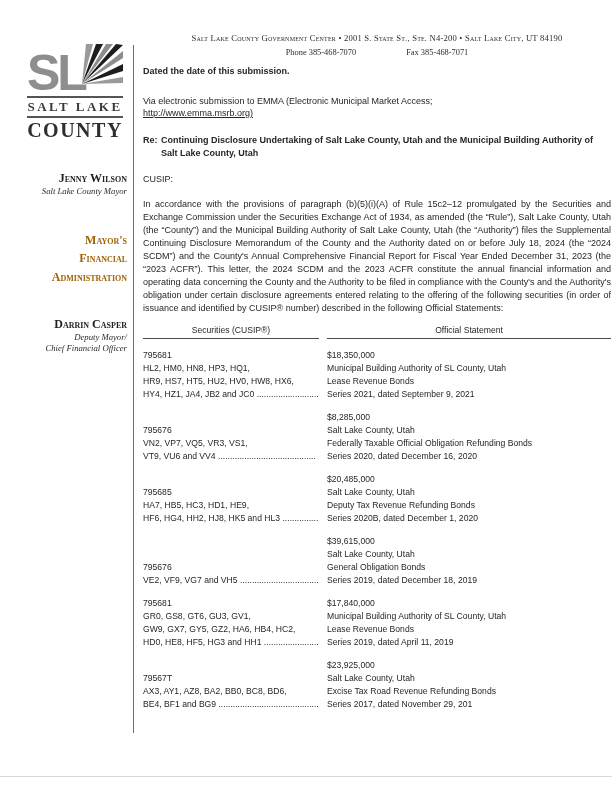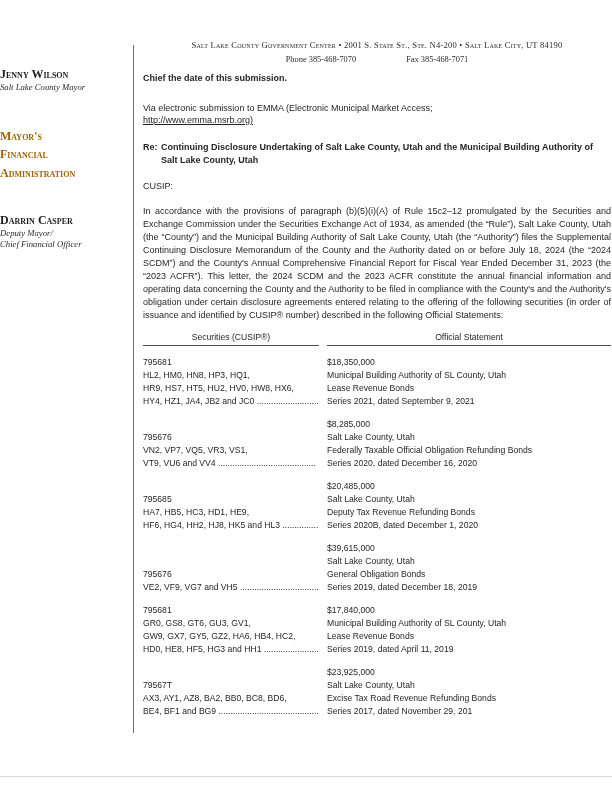--- a/index.html
+++ b/index.html
@@ -19,31 +19,31 @@
   .logo-burst{margin-left:-4px;margin-bottom:6px;}
   .logo-saltlake{
     margin-top:2px;font-family:"Liberation Serif",serif;font-weight:bold;
     font-size:13px;letter-spacing:2.5px;color:#3a3a3a;text-align:center;
     border-top:2px solid #555;border-bottom:2px solid #555;padding:1px 0;
   }
   .logo-county{
     font-family:"Liberation Serif",serif;font-weight:bold;font-size:20px;
     letter-spacing:1.5px;color:#2e2e2e;text-align:center;margin-top:1px;
   }
-  .side-block{padding-right:6px;font-family:"Liberation Serif",serif;}
+  .side-block{text-align:right;padding-right:6px;font-family:"Liberation Serif",serif;}
   .side-name{font-weight:bold;font-variant:small-caps;font-size:12px;color:#1e1e1e;line-height:1.15;}
   .side-title{font-style:italic;font-size:8.7px;color:#2b2b2b;line-height:1.25;}
   .dept{margin-top:34px;}
   .dept div{font-weight:bold;font-variant:small-caps;font-size:12px;color:#a16207;line-height:1.55;}
   .mayor-block{margin-top:30px;}
   .officer-block{margin-top:32px;}
   .vrule{position:absolute;left:133px;top:45px;height:688px;border-left:1.3px solid #6e6e6e;}
   .bottom-scanline{position:absolute;left:0;top:776px;width:612px;border-top:1px solid #d9d9d9;}
   
-  .main{position:absolute;left:143px;top:40px;width:468px;}
+  .main{position:absolute;left:143px;top:33px;width:468px;}
   .hdr{font-family:"Liberation Serif",serif;text-align:center;color:#2b2b2b;}
   .hdr-line1{font-variant:small-caps;font-size:8.6px;letter-spacing:0.2px;}
   .hdr-line2{font-size:8.4px;margin-top:5px;display:flex;justify-content:center;gap:50px;}
   .dated{font-weight:bold;font-size:9px;margin-top:9px;}
   .via{margin-top:19px;font-size:9px;line-height:1.35;}
   .via-url{text-decoration:underline;}
   .re-block{margin-top:15px;font-weight:bold;font-size:9px;display:flex;line-height:1.4;}
   .re-label{width:18px;flex:none;}
   .re-text{width:450px;}
   .salutation{margin-top:15px;font-size:9px;}
@@ -59,20 +59,38 @@
   .cusip-line{white-space:nowrap;overflow:hidden;}
   .os-cell{flex:1;}
   .os-line{white-space:nowrap;}
 </style>
 </head>
 <body>
 
 <div class="page">
 
   <div class="sidebar">
+    <div class="logo">
+      <div class="logo-top">
+        <span class="logo-sl">SL</span>
+        <span class="logo-burst">
+          <svg width="42" height="40" viewBox="0 0 42 40">
+            <polygon points="1,40 5,0 12,0" fill="#9a9a9a"></polygon>
+            <polygon points="1,40 15,0 22,0" fill="#1d1d1d"></polygon>
+            <polygon points="1,40 25,0 32,0" fill="#8d8d8d"></polygon>
+            <polygon points="1,40 35,0 42,1" fill="#1d1d1d"></polygon>
+            <polygon points="1,40 42,7 42,14" fill="#8d8d8d"></polygon>
+            <polygon points="1,40 42,20 42,27" fill="#1d1d1d"></polygon>
+            <polygon points="1,40 42,33 42,39" fill="#9a9a9a"></polygon>
+          </svg>
+        </span>
+      </div>
+      <div class="logo-saltlake">SALT LAKE</div>
+      <div class="logo-county">COUNTY</div>
+    </div>
 
     <div class="side-block mayor-block">
       <div class="side-name">Jenny Wilson</div>
       <div class="side-title">Salt Lake County Mayor</div>
     </div>
 
     <div class="side-block dept">
       <div>Mayor's</div>
       <div>Financial</div>
       <div>Administration</div>
@@ -91,21 +109,21 @@
   <div class="main">
 
     <div class="hdr">
       <div class="hdr-line1">Salt Lake County Government Center  •  2001 S. State St., Ste. N4-200  •  Salt Lake City, UT 84190</div>
       <div class="hdr-line2">
         <span>Phone 385-468-7070</span>
         <span>Fax 385-468-7071</span>
       </div>
     </div>
 
-    <div class="dated">Chief the date of this submission.</div>
+    <div class="dated">Dated the date of this submission.</div>
 
     <div class="via">
       <div>Via electronic submission to EMMA (Electronic Municipal Market Access;</div>
       <div class="via-url">http://www.emma.msrb.org)</div>
     </div>
 
     <div class="re-block">
       <div class="re-label">Re:</div>
       <div class="re-text">Continuing Disclosure Undertaking of Salt Lake County, Utah and the Municipal Building Authority of Salt Lake County, Utah</div>
     </div>

